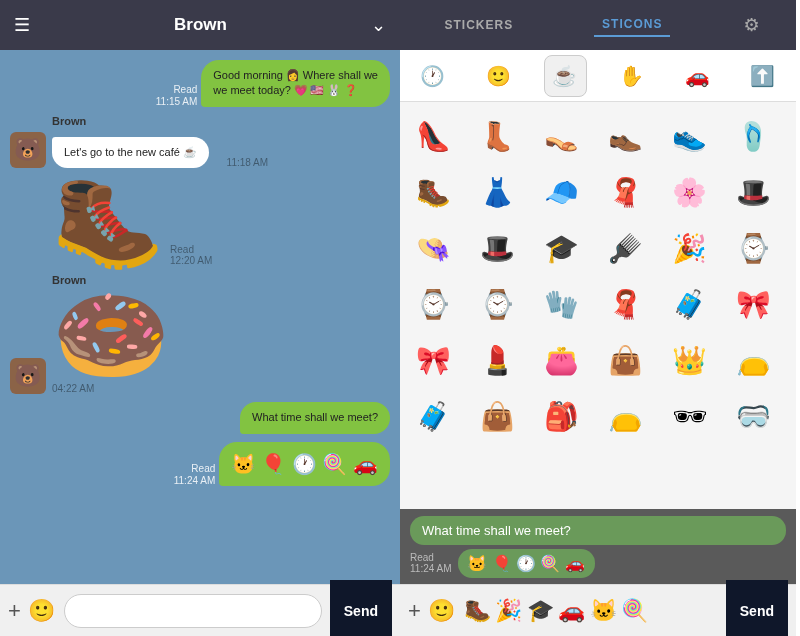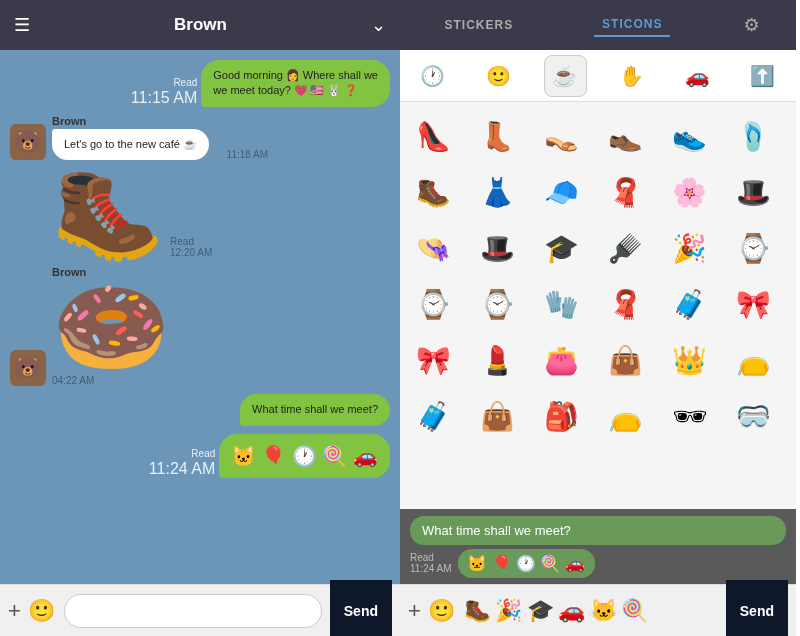--- a/index.html
+++ b/index.html
@@ -18,25 +18,25 @@
 
     .message-row { display: flex; align-items: flex-end; }
     .message-row.sent { justify-content: flex-end; }
     .message-row.received { justify-content: flex-start; gap: 6px; }
 
     .bubble-wrapper { display: flex; flex-direction: column; max-width: 260px; }
     .sender-name { font-size: 11px; color: #333; margin-bottom: 2px; font-weight: bold; }
 
     .bubble { padding: 8px 12px; border-radius: 18px; font-size: 11px; line-height: 1.4; position: relative; }
     .bubble.green { background: #82c341; color: #222; border-radius: 18px 18px 18px 4px; }
-    .bubble.white { background: white; color: #222; border-radius: 4px 18px 18px 18px; }
+    .bubble.white { background: white; color: #222; border-radius: 4px 18px 18px 18px; margin-top: 8px; }
 
     .read-time-wrap { display: flex; flex-direction: column; align-items: flex-end; justify-content: flex-end; margin-right: 4px; gap: 1px; }
     .read-label { font-size: 10px; color: rgba(255,255,255,0.85); }
-    .time-label { font-size: 16px; color: rgba(255,255,255,0.85); }
+    .time-label { font-size: 10px; color: rgba(255,255,255,0.85); }
 
     .sticker-msg { display: flex; align-items: flex-end; gap: 6px; }
 
     .chat-input-bar { height: 52px; background: #f0f0f0; display: flex; align-items: center; padding: 0 8px; gap: 8px; border-top: 1px solid #ddd; flex-shrink: 0; }
     .input-icon { font-size: 22px; color: #555; cursor: pointer; }
     .chat-input { flex: 1; height: 34px; border-radius: 17px; border: 1px solid #ccc; padding: 0 12px; font-size: 14px; background: white; outline: none; }
     .send-btn { background: #0f172a; color: white; border: none; border-radius: 0; padding: 23px 14px; font-size: 14px; font-weight: bold; cursor: pointer; }
 
     
     .sticker-panel { width: 396px; height: 636px; display: flex; flex-direction: column; background: #f5f5f5; }

